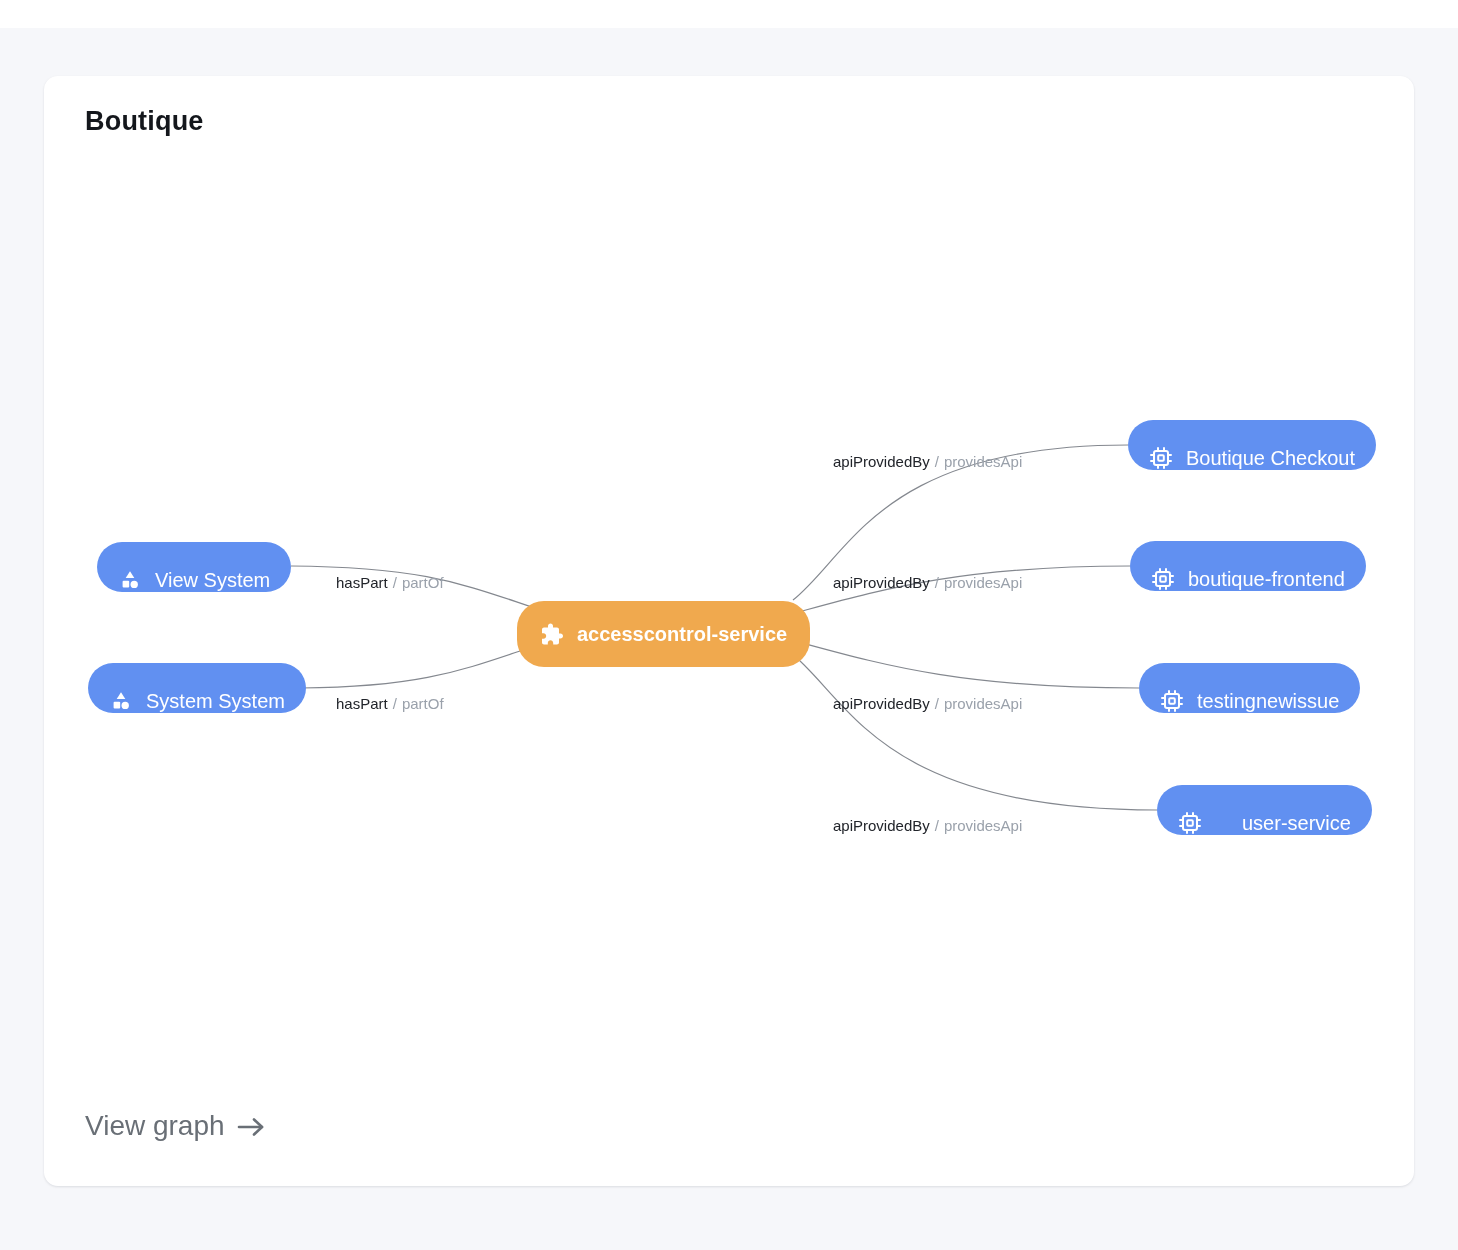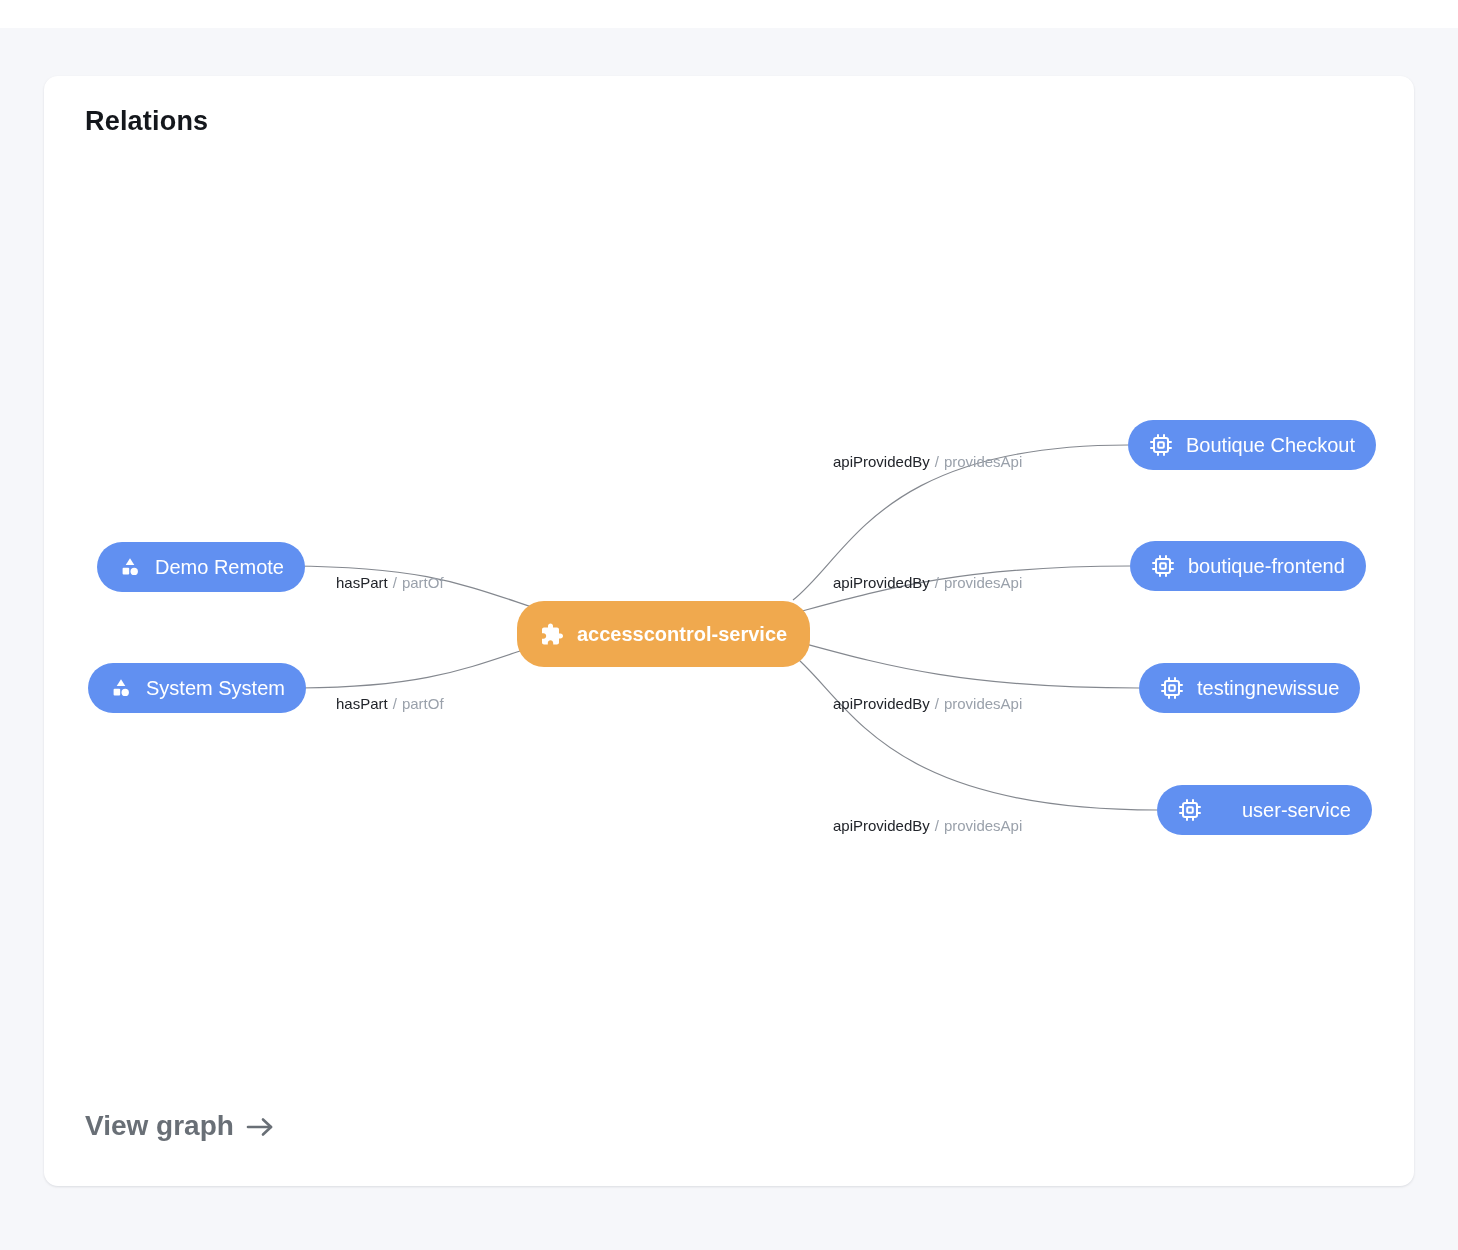--- a/index.html
+++ b/index.html
@@ -52,21 +52,21 @@
     height: 50px;
     padding: 0 21px;
     border-radius: 25px;
     color: #ffffff;
     font-size: 20px;
     font-weight: 500;
     white-space: nowrap;
     cursor: pointer;
     z-index: 2;
   }
-  .node-blue { background: #6190f1; }
+  .node-blue { background: #6190f1; align-items: flex-end; }
   .node-center {
     background: #f0a94e;
     height: 66px;
     border-radius: 27px;
     padding: 0 23px;
     font-weight: 700;
   }
   .node-icon {
     display: inline-flex;
     align-items: center;
@@ -85,35 +85,35 @@
   .edge-label .lp { color: #21242a; font-weight: 500; }
   .edge-label .ls { color: #9aa1ab; margin: 0 5px; }
   .edge-label .lsec { color: #9aa1ab; }
   .view-graph {
     position: absolute;
     left: 41px; top: 1034px;
     display: inline-flex;
     align-items: center;
     gap: 11px;
     font-size: 28px;
-    font-weight: 700;
+    font-weight: 400;
     color: #696f76;
     text-decoration: none;
     cursor: pointer;
   }
   .view-graph svg { display: block; margin-top: 2px; }
 </style>
 </head>
 <body>
 
 <div class="stage">
   <div class="bg-region"></div>
 
   <div class="card">
-    <div class="card-title">Relations</div>
+    <div class="card-title">Boutique</div>
 
     <svg class="edges" viewBox="0 0 1370 1110" xmlns="http://www.w3.org/2000/svg">
       <path d="M 247 490 C 381 491, 421 509, 491 532"></path>
       <path d="M 257 612 C 381 611, 421 593, 491 570"></path>
       <path d="M 749 524 C 806 479, 836 369, 1084 369"></path>
       <path d="M 751 537 C 836 514, 916 490, 1086 490"></path>
       <path d="M 751 565 C 836 588, 916 612, 1095 612"></path>
       <path d="M 746 576 C 806 624, 836 734, 1113 734"></path>
     </svg>
 
@@ -137,21 +137,21 @@
     </div>
 
     <div class="node node-blue" style="left:53px; top:466px;">
       <span class="node-icon">
         <svg width="24" height="24" viewBox="0 0 24 24" fill="#ffffff">
           <path d="M12 3.2 L16.3 10 H7.7 Z"></path>
           <rect x="4.6" y="12.8" width="6.6" height="6.6" rx="1"></rect>
           <circle cx="16.2" cy="16.4" r="3.7"></circle>
         </svg>
       </span>
-      <span class="node-label">Demo Remote</span>
+      <span class="node-label">View System</span>
     </div>
     <div class="node node-blue" style="left:44px; top:587px;">
       <span class="node-icon">
         <svg width="24" height="24" viewBox="0 0 24 24" fill="#ffffff">
           <path d="M12 3.2 L16.3 10 H7.7 Z"></path>
           <rect x="4.6" y="12.8" width="6.6" height="6.6" rx="1"></rect>
           <circle cx="16.2" cy="16.4" r="3.7"></circle>
         </svg>
       </span>
       <span class="node-label">System System</span>

